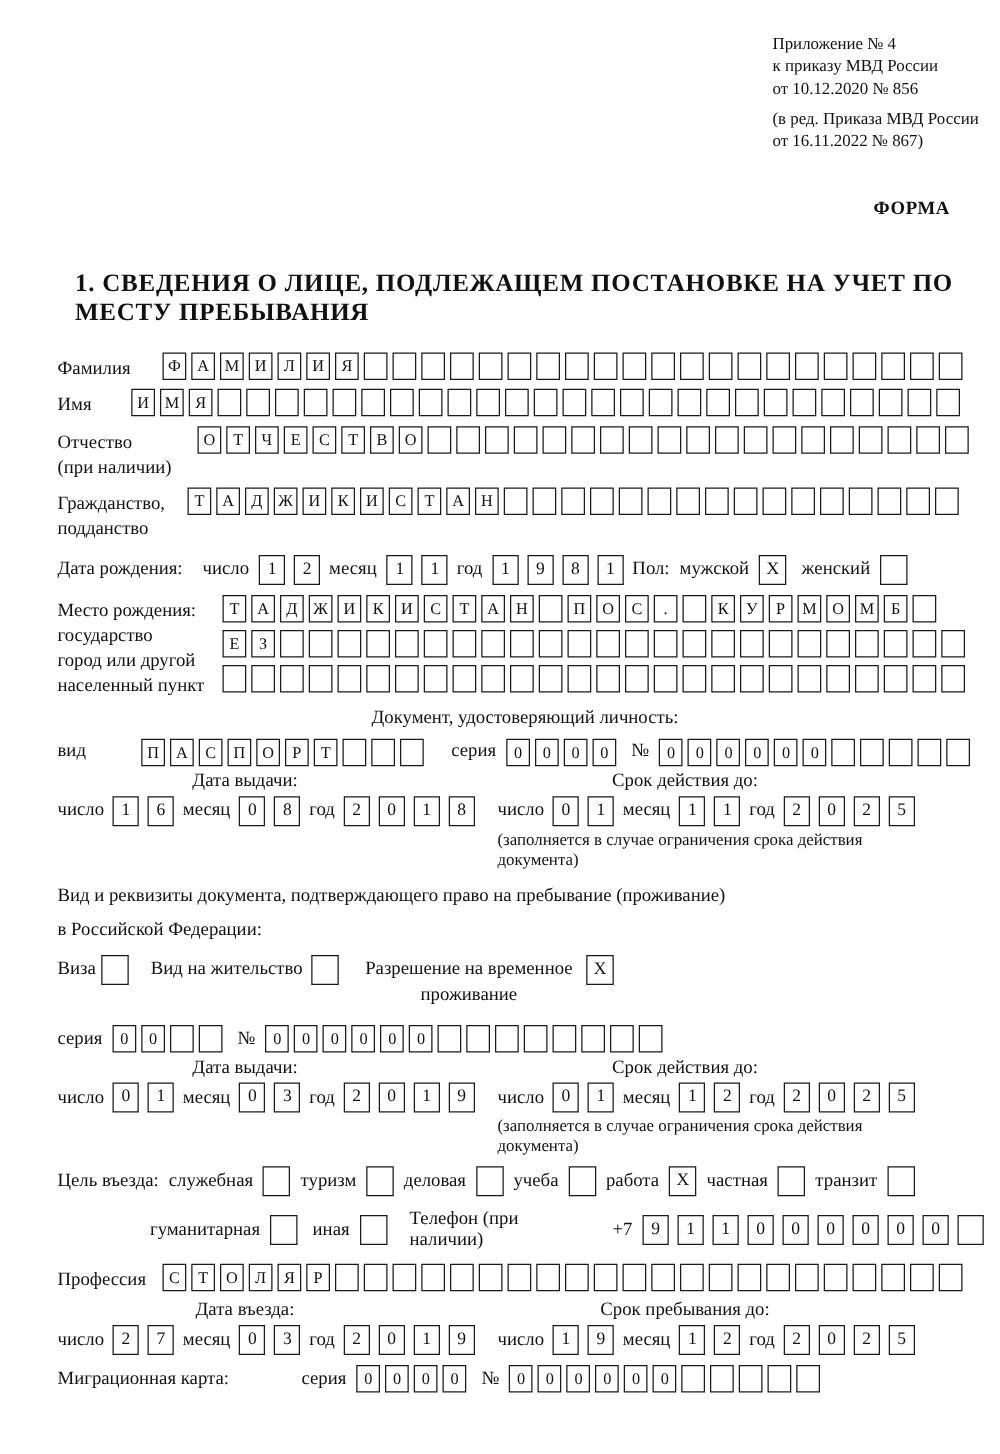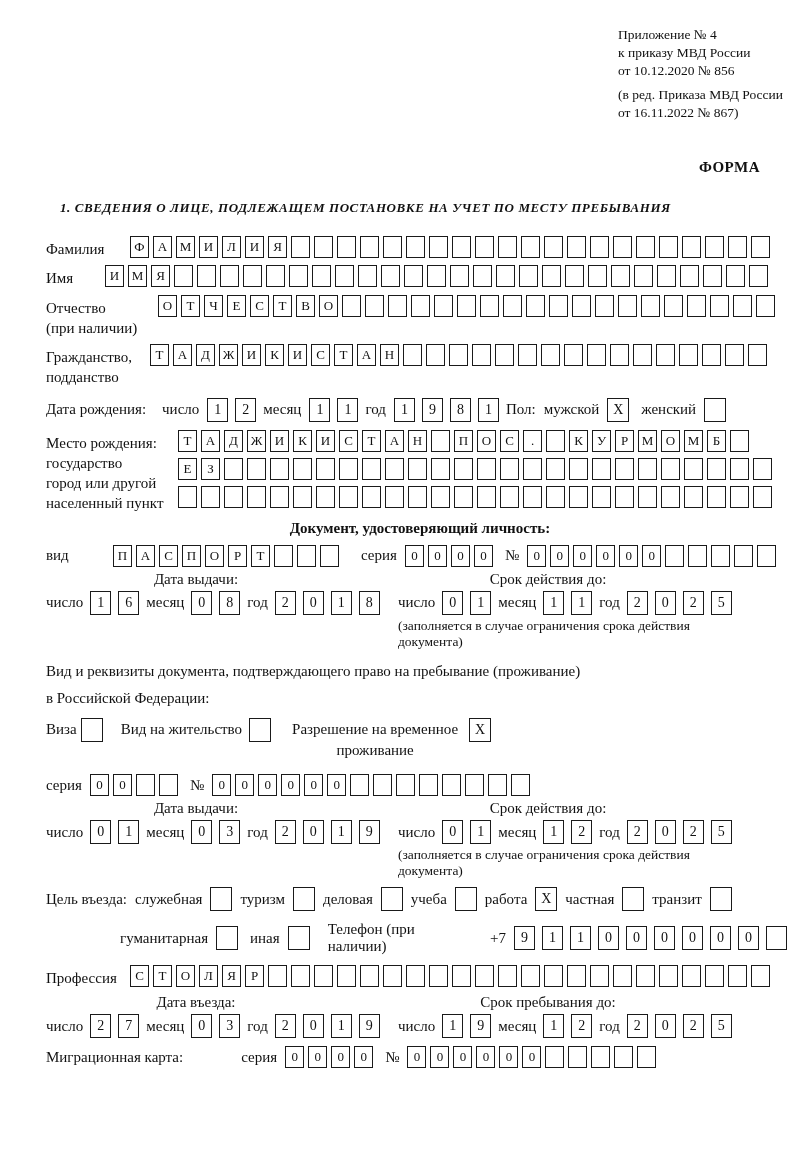--- a/index.html
+++ b/index.html
@@ -10,41 +10,41 @@
   }
   .page { padding:26px 6px 0 46px; }
 
   .annex { margin-left:572px; font-size:13.5px; line-height:1.32; }
   .annex .grp2 { margin-top:7px; }
   .forma { text-align:right; padding-right:34px; font-weight:bold; margin-top:37px; letter-spacing:.5px; }
 
   .title { text-align:center; font-weight:bold; font-size:16px; margin-top:16px; line-height:1.5; letter-spacing:.3px; }
   .uline { display:inline-block; width:52px; border-bottom:2px solid #222; height:14px; margin-left:10px; }
 
-  .sec-head { font-weight:bold; font-size:13px; letter-spacing:.6px; margin:24px 0 20px 14px;font-style:italic; }
+  .sec-head { font-weight:bold; font-size:20px; letter-spacing:.6px; margin:40px 0 20px 14px; }
 
   .frow { display:flex; align-items:flex-start; margin-bottom:6px; }
   .lab { flex:0 0 auto; line-height:1.35; padding-top:3px; }
   .w84{width:84px} .w59{width:59px} .w112{width:112px} .w104{width:104px} .w132{width:132px} .w67{width:67px}
 
   .cells { display:flex; flex-wrap:nowrap; }
   .cell {
     flex:0 0 auto; width:19px; height:22px; border:1.4px solid #1a1a1a;
     margin-right:4px; display:flex; align-items:center; justify-content:center;
     font-size:13px; background:#fff;
   }
   .cells.date .cell { width:21px; height:24px; margin-right:7px; font-size:14px; }
   .cells.cbx .cell { width:22px; height:24px; margin-right:0; font-size:14px; }
   .cellstack .cells { margin-bottom:6px; }
 
   .inline { display:flex; align-items:center; }
   .inline .t { margin-right:8px; }
   .gap12 { margin-left:12px; } .gap18 { margin-left:18px; } .gap8 { margin-left:8px; }
 
-  .center-bold { text-align:center; font-weight:bold; margin:4px 0 8px 0; }
+  .center-bold { text-align:center; font-weight:normal; margin:4px 0 8px 0; }
 
   .datepair { display:flex; margin-top:4px; }
   .datecol { width:352px; }
   .datehead { text-align:center; width:300px; margin-bottom:3px; }
   .dateline { display:flex; align-items:center; }
   .dateline .t { margin-right:7px; }
   .note { font-size:13.5px; margin-top:3px; }
   .intro { line-height:1.8; margin-top:8px; }
 
   .ckrow { display:flex; align-items:flex-start; margin-top:6px; }

